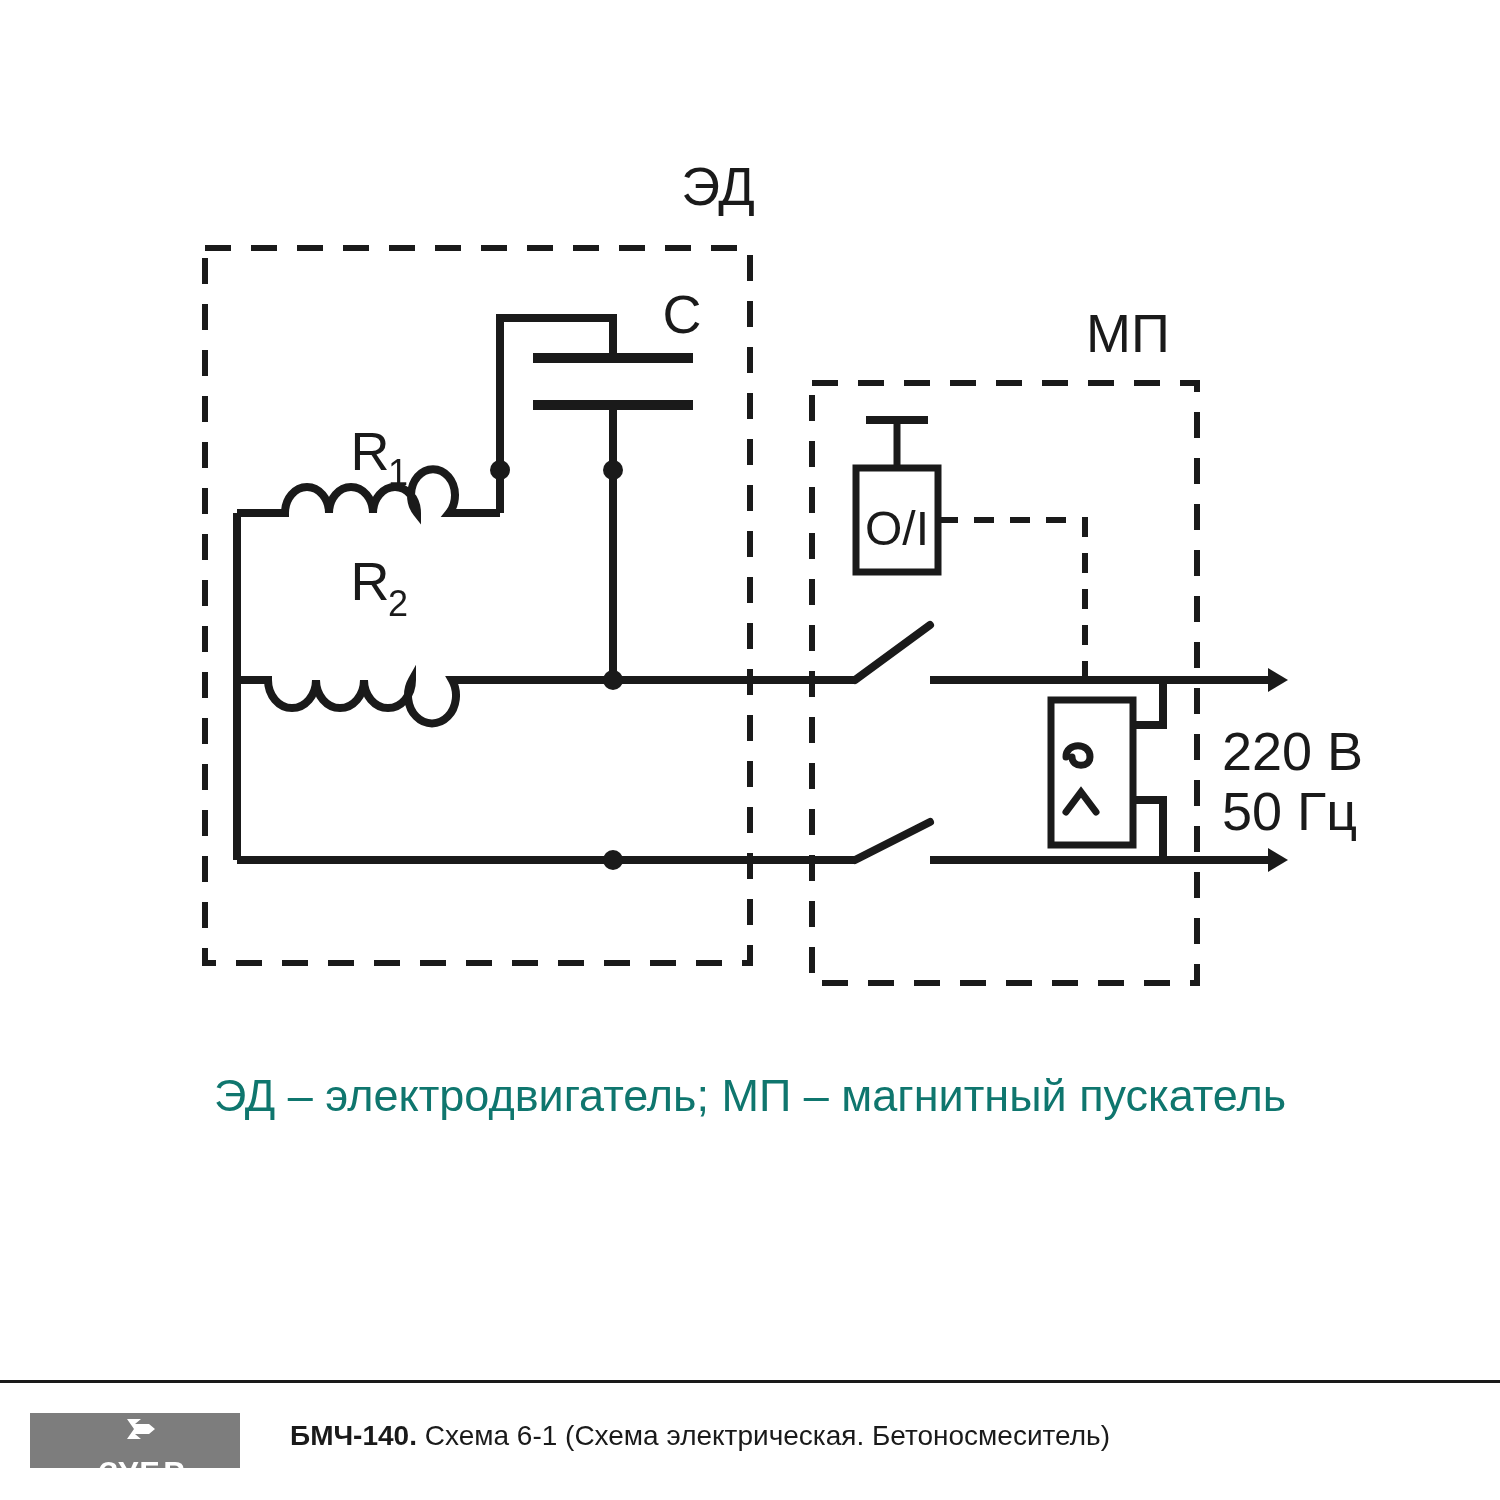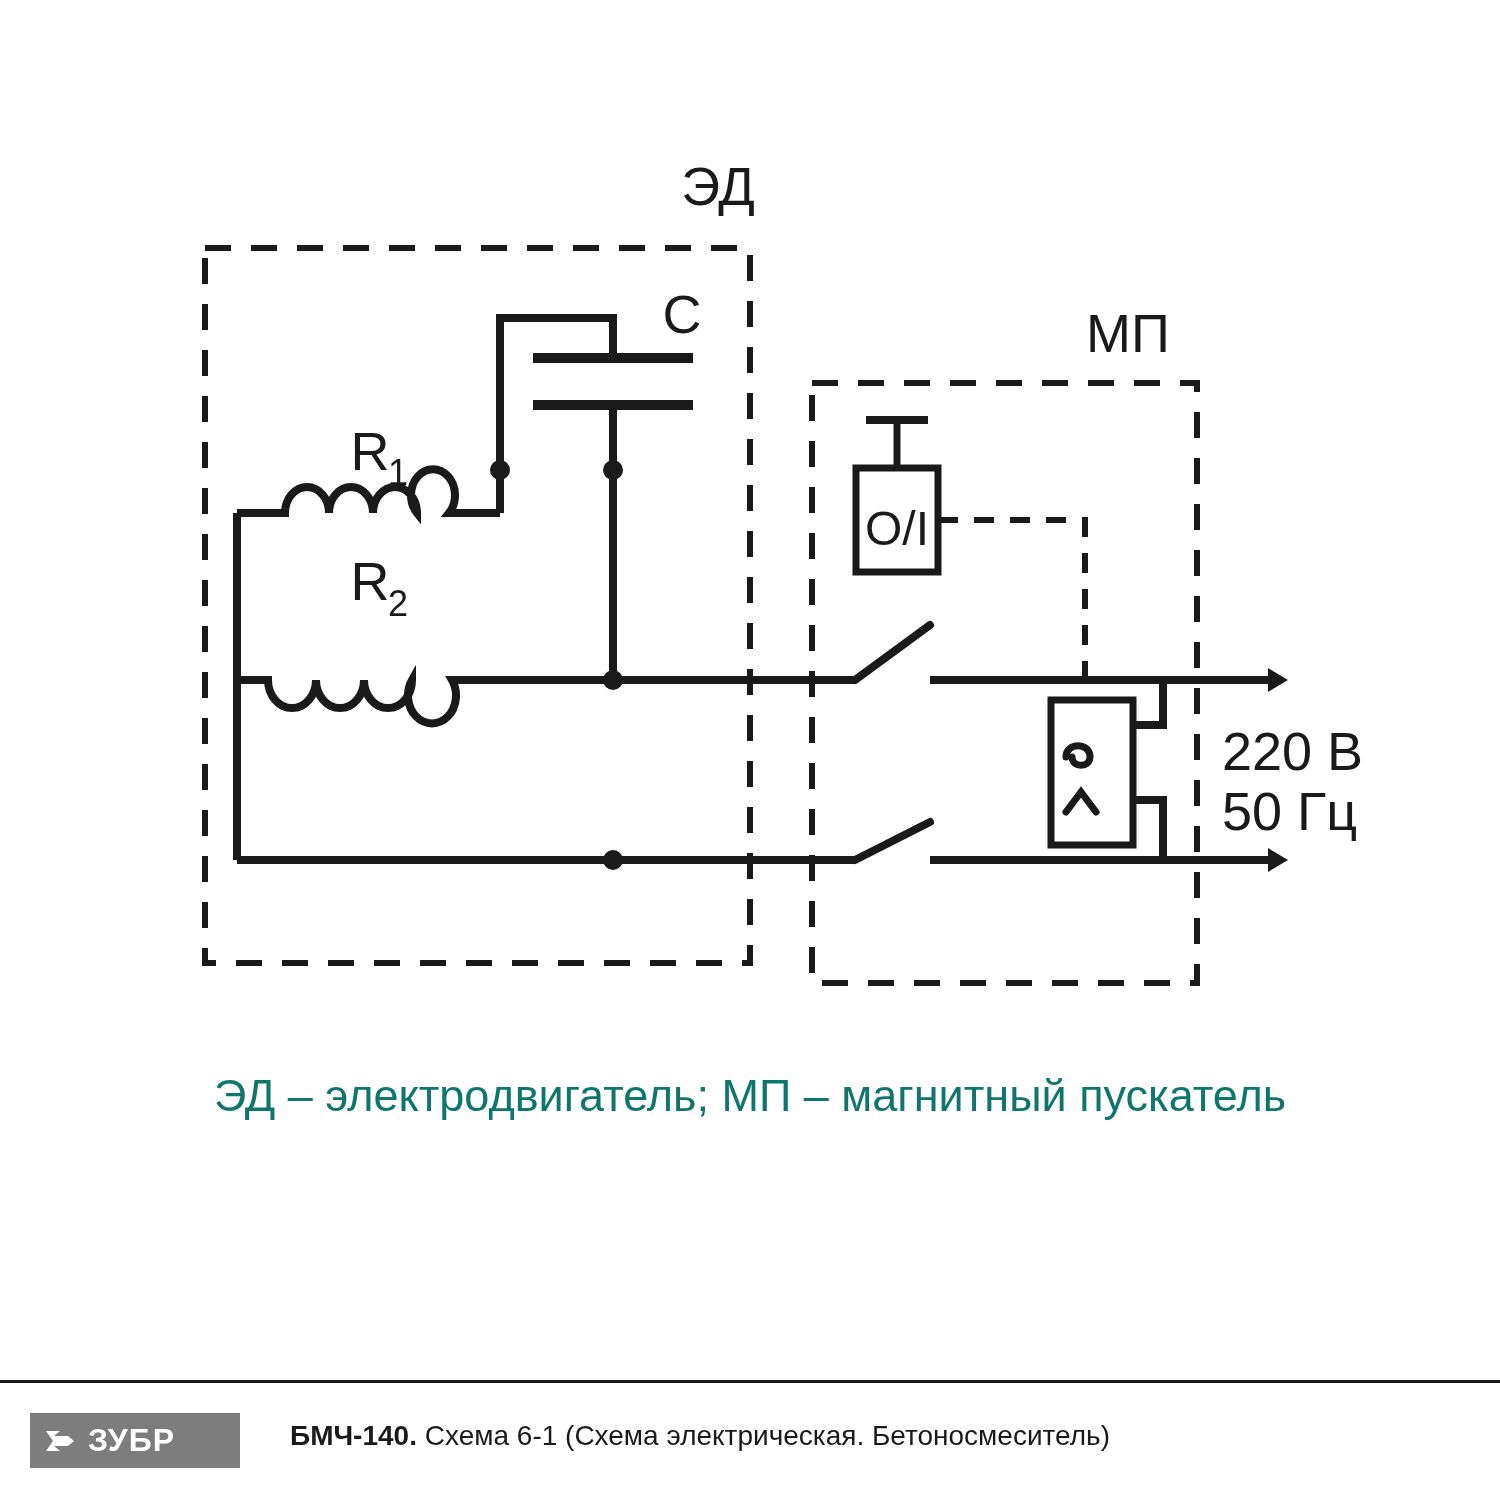--- a/index.html
+++ b/index.html
@@ -71,20 +71,21 @@
     left: 30px;
     top: 33px;
     width: 210px;
     height: 55px;
     background: #7d7d7d;
     display: flex;
     align-items: center;
     gap: 10px;
     padding-left: 14px;
     box-sizing: border-box;
+    flex-direction: column;
   }
   #brand-logo .arrow-mark {
     width: 34px;
     height: 32px;
     flex: none;
   }
   #brand-logo .brand-word {
     color: #ffffff;
     font-size: 32px;
     font-weight: bold;

